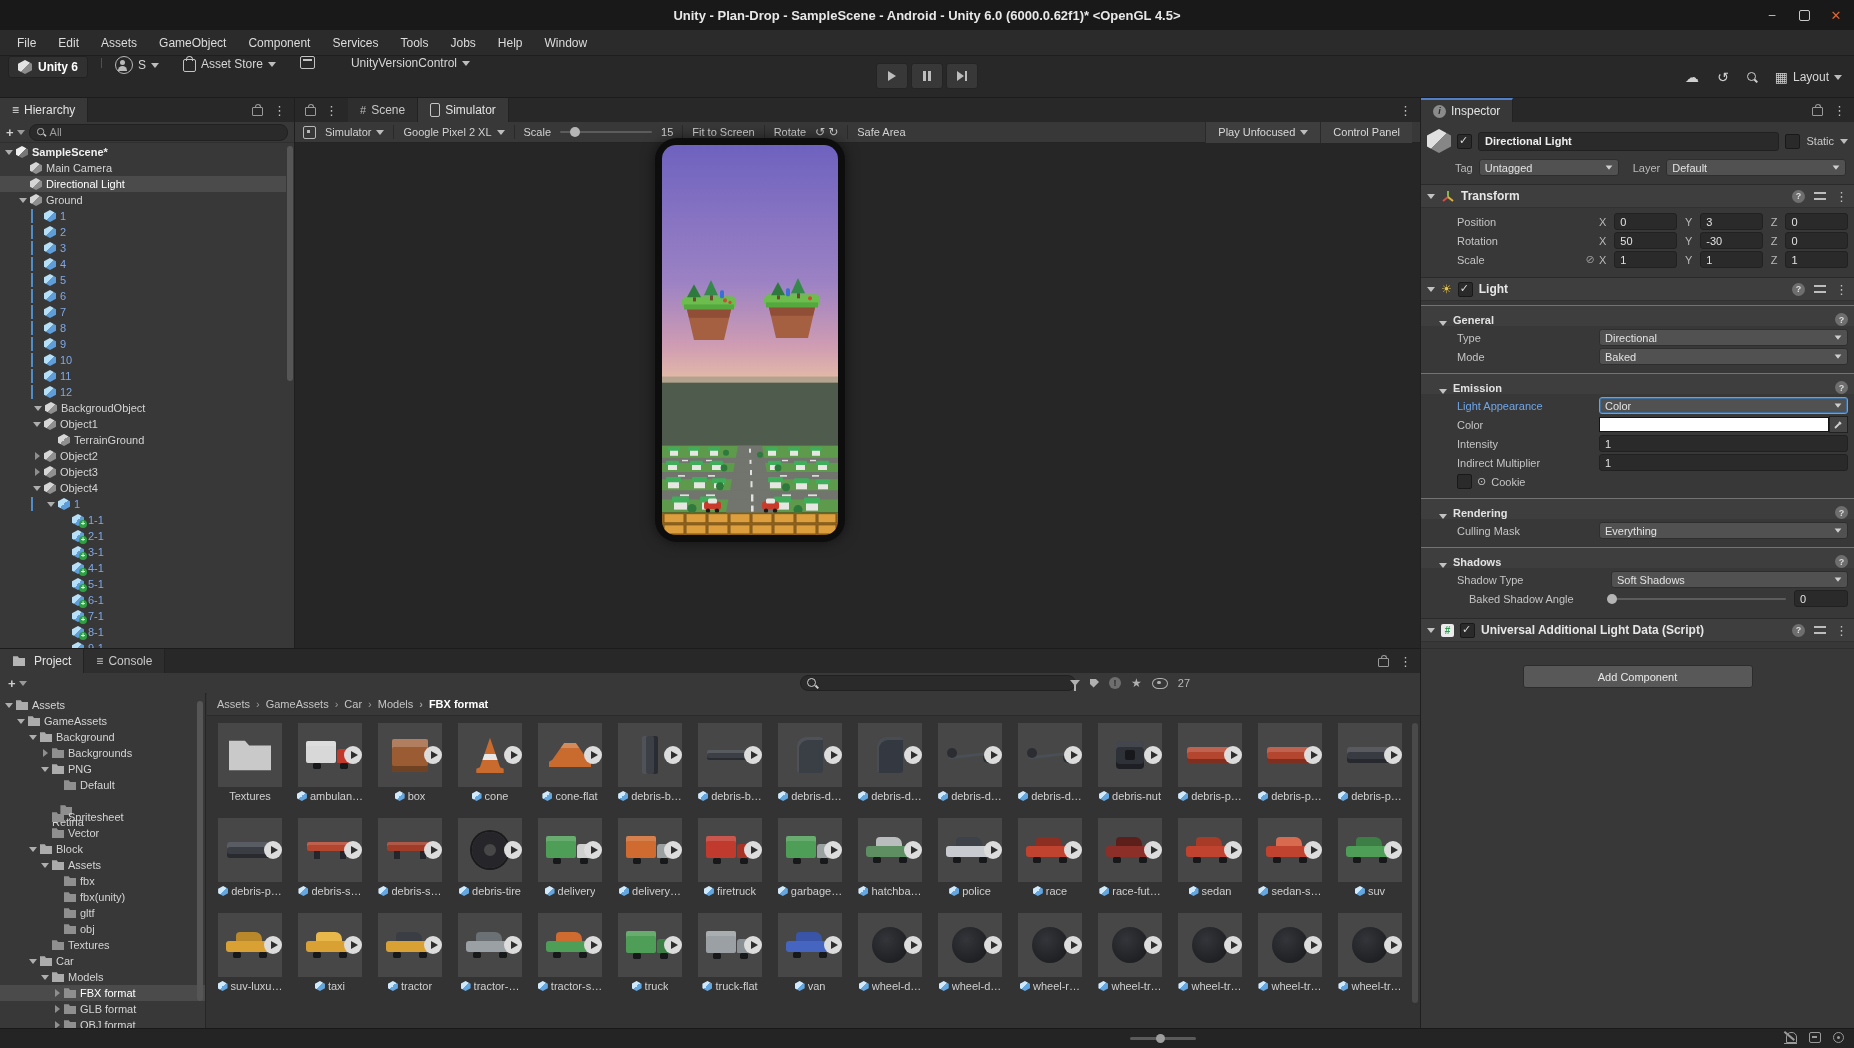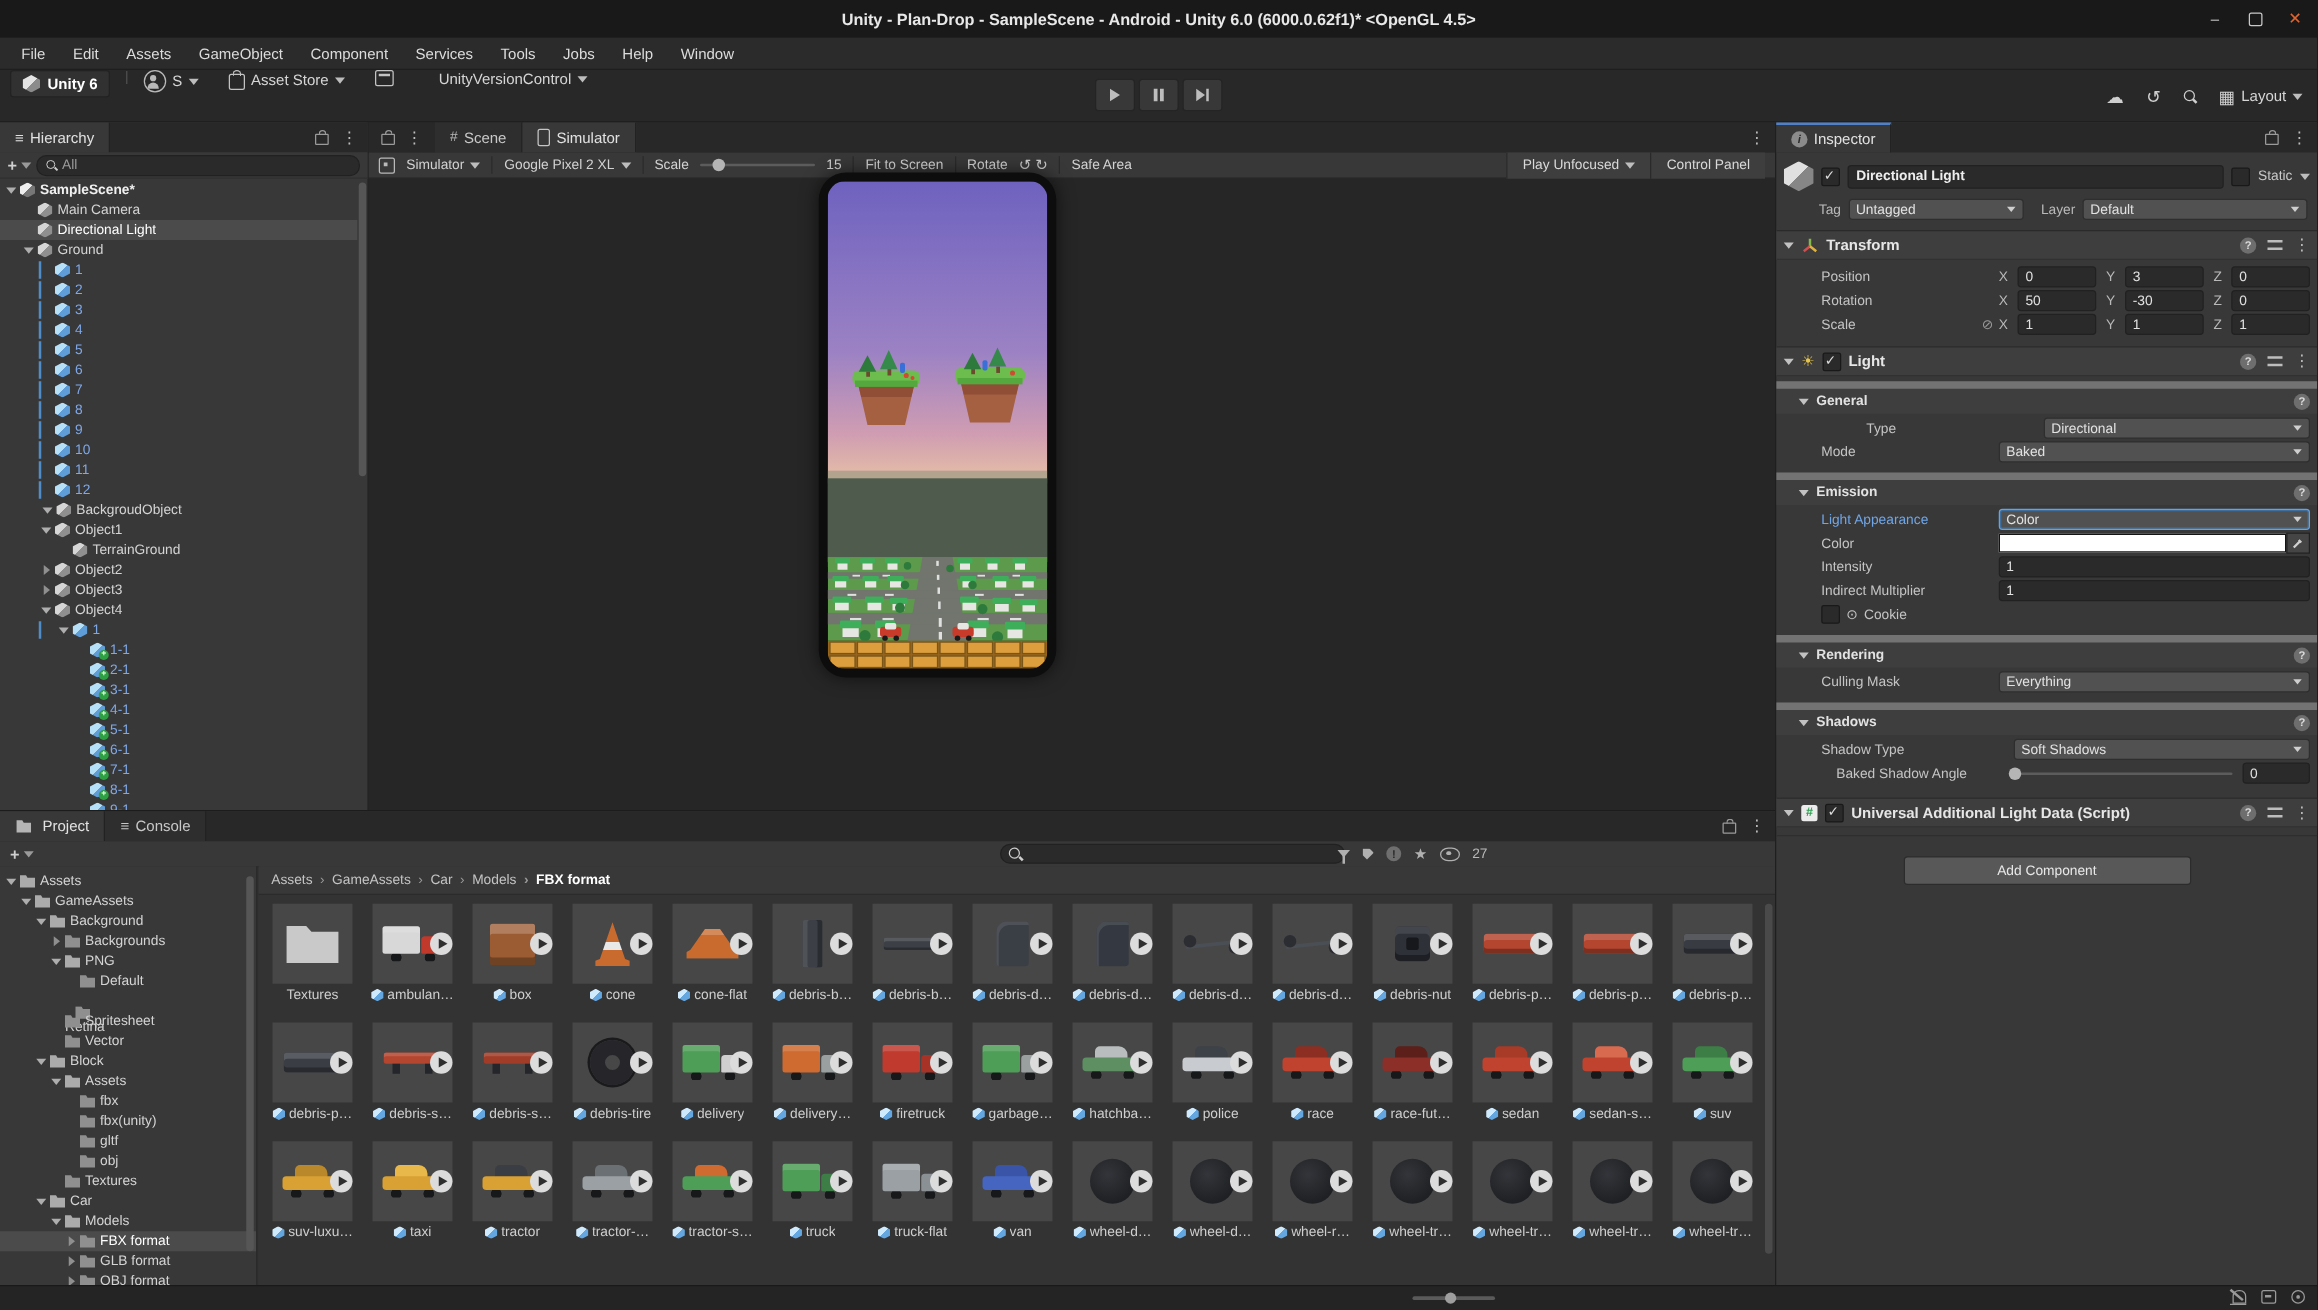--- a/index.html
+++ b/index.html
@@ -147,21 +147,21 @@
   .irow{display:flex;align-items:center;height:19px;padding:0 6px 0 36px;}
   .irow .ilabel{flex:0 0 142px;color:#c4c4c4;white-space:nowrap;}
   .irow .ilabel.blue{color:#6fa6e8;}
   .vec3{flex:1;display:flex;align-items:center;gap:8px;}
   .ax{color:#b9b9b9;}
   .nfield{flex:1;height:15px;background:#2a2a2a;border:1px solid #212121;border-radius:3px;display:flex;align-items:center;padding:0 5px;color:#e2e2e2;min-width:0;}
   .ival{flex:1;min-width:0;display:flex;align-items:center;}
   .ival .drop{flex:1;}
   .ival .nfield{flex:1;}
   .drop.focused{border-color:#6aa2dc;box-shadow:0 0 0 1px #3f6f9f inset;}
-  .section-h{height:20px;display:flex;align-items:center;gap:6px;padding:0 6px 0 18px;background:#3e3e3e;border-top:6px solid #737373;}
+  .section-h{height:20px;display:flex;align-items:flex-end;gap:6px;padding:0 6px 0 18px;background:#3e3e3e;border-top:1px solid #737373;}
   .section-h b{color:#e2e2e2;}
   .swatch{flex:1;height:13px;background:#fff;border:1px solid #141414;}
   .dropperbox{width:17px;height:15px;background:#454545;border:1px solid #212121;display:flex;align-items:center;justify-content:center;}
   .linkoff{width:18px;text-align:center;color:#9a9a9a;font-size:11px;flex:none;margin-left:-18px;}
   .cookie-row{display:flex;align-items:center;gap:5px;height:19px;padding-left:36px;color:#c4c4c4;}
   .angle-row{display:flex;align-items:center;height:19px;padding:0 6px 0 48px;}
   .angle-row .ilabel{flex:0 0 130px;color:#c4c4c4;}
   .angle-row .slider{flex:1;margin:0 8px;}
   .angle-row .nfield{flex:0 0 42px;}
   .addcomp-wrap{display:flex;justify-content:center;margin-top:16px;}
@@ -917,21 +917,21 @@
         </span>
       </div>
 
       <div class="section-h" style="margin-top:4px;">
         <span class="fold"></span>
         <b>General</b>
         <span class="hdr-right">
             <span class="qicon">?</span>
           </span>
       </div>
-      <div class="irow" style="margin-top:2px;margin-left:36px;">
+      <div class="irow" style="margin-top:2px;">
         <span class="ilabel">Type</span>
         <div class="ival">
             <div class="drop">
           <span>Directional</span>
           <span class="caret"></span>
             </div>
           </div>
       </div>
       <div class="irow">
         <span class="ilabel">Mode</span>

